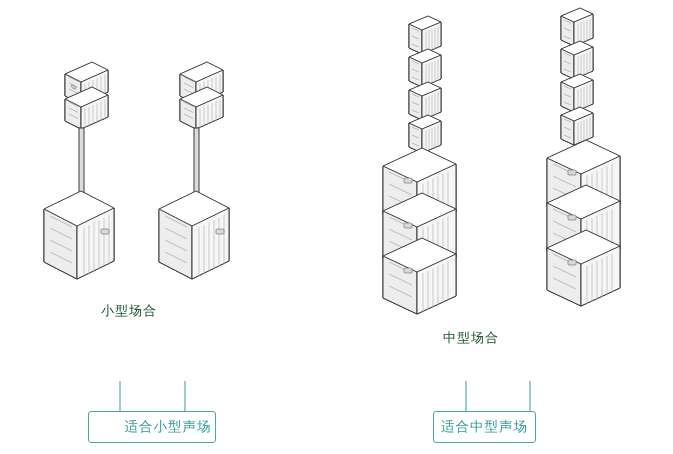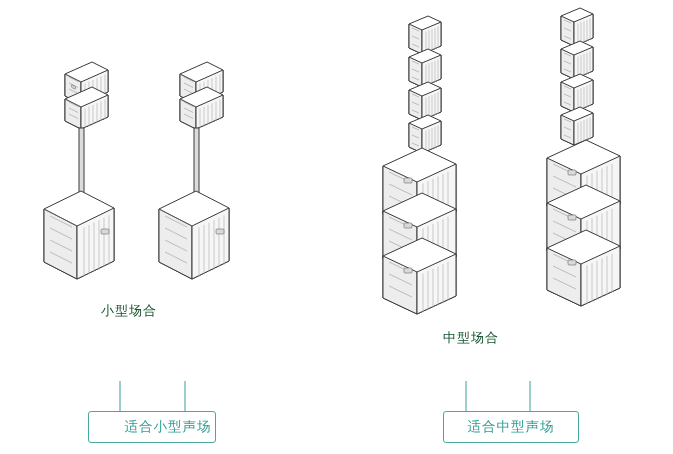--- a/index.html
+++ b/index.html
@@ -46,21 +46,21 @@
     justify-content: center;
     background: #ffffff;
     box-sizing: border-box;
   }
   #callout-small {
     left: 88px; top: 411px;
     width: 128px; height: 32px; padding-left: 32px;
   }
   #callout-medium {
     left: 433px; top: 411px;
-    width: 136px; height: 32px; margin-left: 10px;
+    width: 103px; height: 32px;
   }
 </style>
 </head>
 <body>
 
 <div class="stage">
 
   <svg class="art" width="673" height="454" viewBox="0 0 673 454">
     <defs>
       <style>

